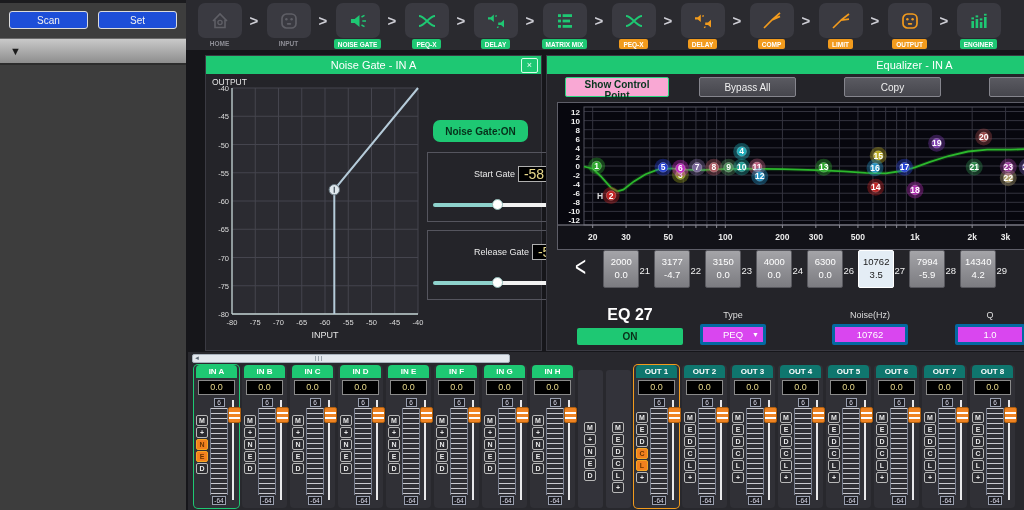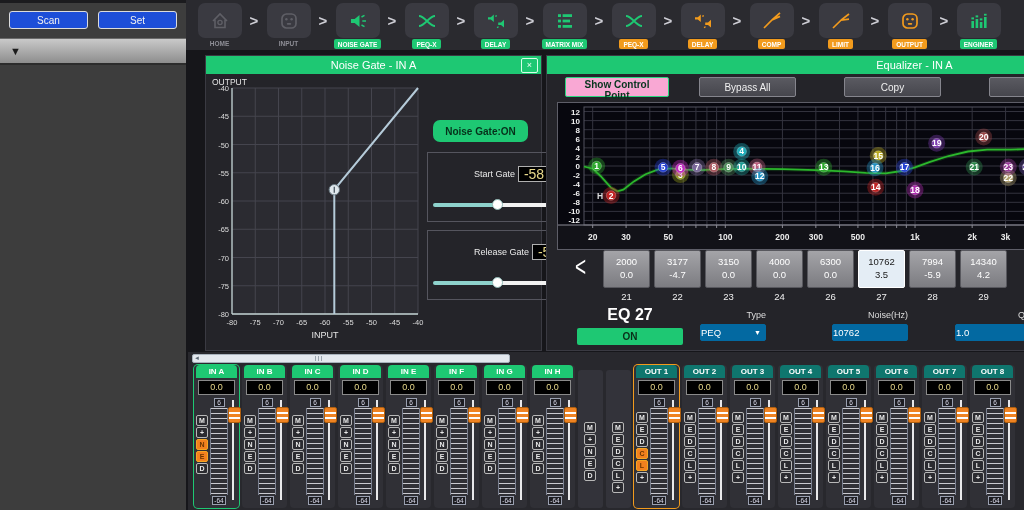--- a/index.html
+++ b/index.html
@@ -51,36 +51,36 @@
   
   .eq-btnrow{position:absolute;left:18px;top:21px;right:0;height:20px;}
   .eq-btn{position:absolute;top:0;height:20px;background:linear-gradient(#5a5a61,#46464d);border:1px solid #85858d;
           border-radius:2px;color:#f0f0f0;font-size:10px;font-family:inherit;}
   .eq-btn.active{background:#f9a8d4;border-color:#29d67f;color:#07351d;font-weight:bold;}
   .eq-graph{position:absolute;left:10px;top:46px;width:504px;height:148px;border:1px solid #5e5e68;
             background:#07070e;box-sizing:border-box;}
   .eq-table{position:absolute;left:0;top:194px;height:56px;width:522px;}
   .eq-prev{position:absolute;left:28px;top:6px;color:#fff;font-size:19px;transform:scaleY(1.5);}
   .eq-cells{position:absolute;left:56px;top:0;display:flex;gap:4px;}
-  .eq-cellwrap{width:47px;display:flex;flex-direction:column;align-items:center;flex:none;}
+  .eq-cellwrap{width:47px;display:flex;flex-direction:row;align-items:center;flex:none;}
   .eq-cell{width:47px;height:38px;background:linear-gradient(#a4a4a8,#7c7c81);border:1px solid #58585e;border-radius:2px;
            color:#fff;font-size:9.5px;text-align:center;padding-top:4px;box-sizing:border-box;line-height:13px;}
   .eq-cell.selected{background:#e4edf5;color:#1a1a1a;border-color:#fff;}
   .eq-cellnum{margin-top:3px;color:#f0f0f0;font-size:9.5px;}
   .eq-detail{position:absolute;left:0;top:252px;width:522px;height:42px;}
   .eq-name{position:absolute;left:30px;top:-2px;width:106px;text-align:center;color:#fff;font-size:16px;font-weight:bold;}
   .eq-on{position:absolute;left:30px;top:20px;width:106px;height:17px;background:#1ec873;border:none;border-radius:2px;
          color:#0a3019;font-size:10px;font-weight:bold;font-family:inherit;}
   .eq-field{position:absolute;top:2px;}
-  .eq-field label{display:block;text-align:right;color:#ddd;font-size:9px;margin-bottom:4px;}
+  .eq-field label{display:block;text-align:center;color:#ddd;font-size:9px;margin-bottom:4px;}
   .f-type{left:153px;width:66px;}
   .f-freq{left:285px;width:76px;}
   .f-q{left:408px;width:70px;}
-  .eq-select,.eq-input{height:15px;background:#0369a1;border:1px solid #0369a1;border-radius:2px;color:#fff;
-                       font-size:9.5px;line-height:15px;position:relative;}
+  .eq-select,.eq-input{height:15px;background:#d946ef;border:3px solid #0369a1;border-radius:2px;color:#fff;
+                       font-size:9.5px;text-align:center;line-height:15px;position:relative;}
   .caret{position:absolute;right:4px;top:0;font-size:7px;color:#fff;line-height:15px;}
   
   .mixer{position:absolute;left:188px;top:352px;width:836px;height:158px;background:#28282d;}
   .hscroll{position:absolute;left:4px;top:2px;width:318px;height:9px;background:#e3e8ee;border:1px solid #a8b2bc;
            border-radius:2px;display:flex;align-items:center;box-sizing:border-box;}
   .hs-arrow{color:#5a6672;font-size:6px;margin-left:1px;line-height:7px;}
   .hs-grip{margin-left:115px;width:9px;height:5px;
            background:repeating-linear-gradient(to right,#9aa4ae 0 1px,transparent 1px 3px);}
   .strips{position:absolute;left:6px;top:13px;display:flex;gap:3px;align-items:flex-start;}
   .strip{position:relative;width:45px;height:143px;background:#303036;border-radius:4px;flex:none;box-sizing:border-box;}

